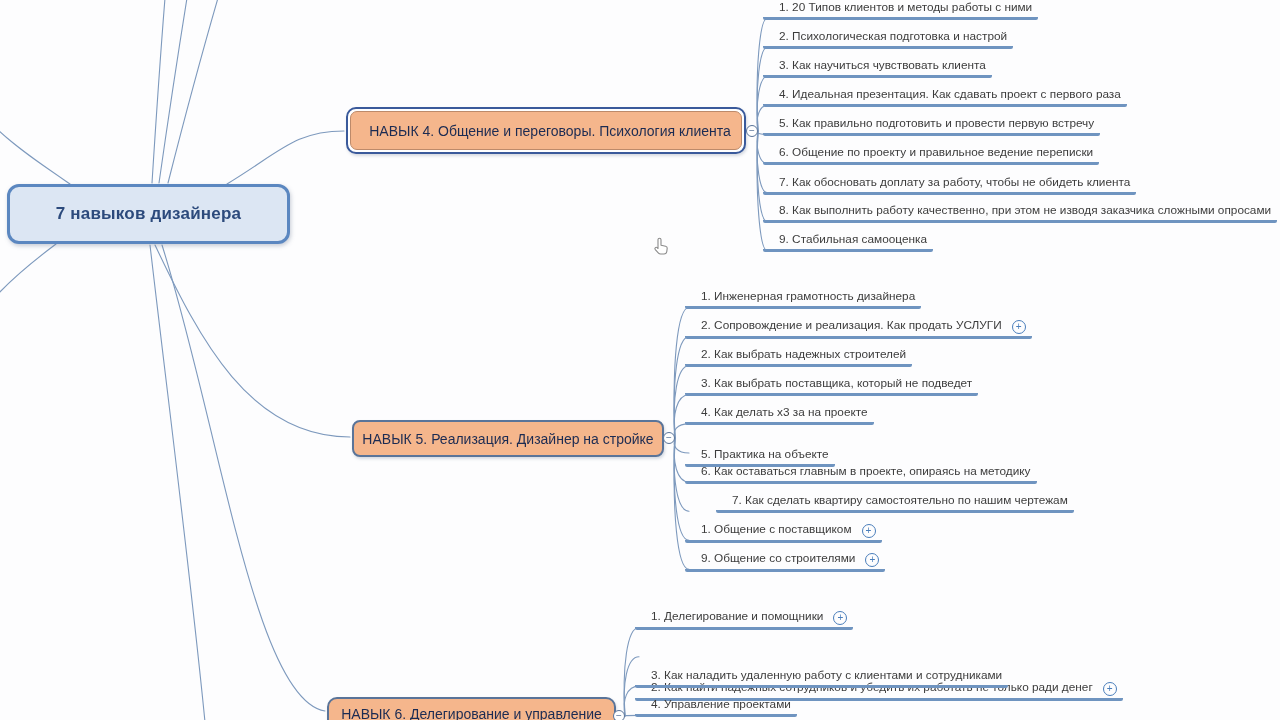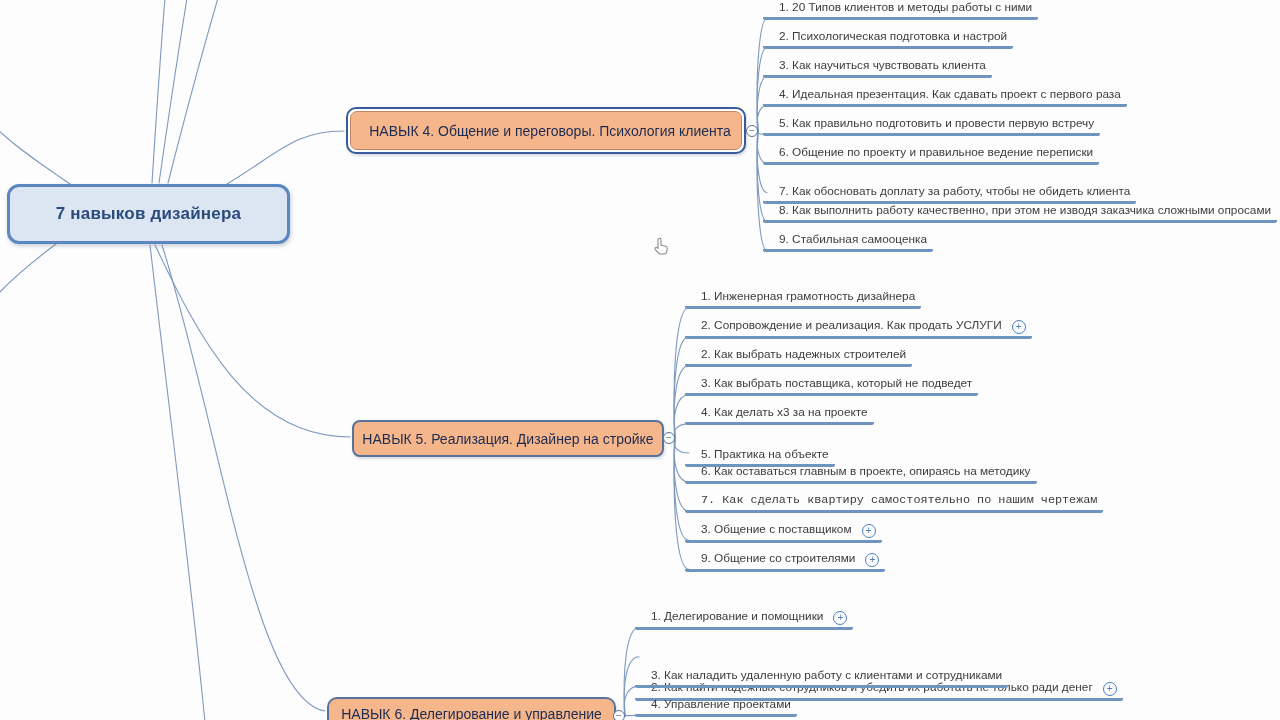--- a/index.html
+++ b/index.html
@@ -98,32 +98,32 @@
   <div class="jcircle" style="left:663px;top:432px">−</div>
   <div class="jcircle" style="left:613px;top:710px">−</div>
 
   <div id="leaves">
       <div class="leaf" style="left: 763px; top: 0px;"><span>1. 20 Типов клиентов и методы работы с ними</span></div>
       <div class="leaf" style="left: 763px; top: 29px;"><span>2. Психологическая подготовка и настрой</span></div>
       <div class="leaf" style="left: 763px; top: 58px;"><span>3. Как научиться чувствовать клиента</span></div>
       <div class="leaf" style="left: 763px; top: 87px;"><span>4. Идеальная презентация. Как сдавать проект с первого раза</span></div>
       <div class="leaf" style="left: 763px; top: 116px;"><span>5. Как правильно подготовить и провести первую встречу</span></div>
       <div class="leaf" style="left: 763px; top: 145px;"><span>6. Общение по проекту и правильное ведение переписки</span></div>
-      <div class="leaf" style="left: 763px; top: 184px;"><span>7. Как обосновать доплату за работу, чтобы не обидеть клиента</span></div>
+      <div class="leaf" style="left: 763px; top: 175px;"><span>7. Как обосновать доплату за работу, чтобы не обидеть клиента</span></div>
       <div class="leaf" style="left: 763px; top: 203px;"><span>8. Как выполнить работу качественно, при этом не изводя заказчика сложными опросами</span></div>
       <div class="leaf" style="left: 763px; top: 232px;"><span>9. Стабильная самооценка</span></div>
       <div class="leaf" style="left: 685px; top: 289px;"><span>1. Инженерная грамотность дизайнера</span></div>
       <div class="leaf" style="left: 685px; top: 318.1px;"><span>2. Сопровождение и реализация. Как продать УСЛУГИ</span><span class="plus">+</span></div>
       <div class="leaf" style="left: 685px; top: 347.2px;"><span>2. Как выбрать надежных строителей</span></div>
       <div class="leaf" style="left: 685px; top: 376.3px;"><span>3. Как выбрать поставщика, который не подведет</span></div>
       <div class="leaf" style="left: 685px; top: 405.4px;"><span>4. Как делать х3 за на проекте</span></div>
       <div class="leaf" style="left: 685px; top: 434.5px; margin-top: 12px;"><span>5. Практика на объекте</span></div>
       <div class="leaf" style="left: 685px; top: 463.6px;"><span>6. Как оставаться главным в проекте, опираясь на методику</span></div>
-      <div class="leaf" style="left: 685px; top: 492.7px; font-family: Liberation Mono, monospace;"><span>7. Как сделать квартиру самостоятельно по нашим чертежам</span></div>
-      <div class="leaf" style="left: 685px; top: 521.8px;"><span>3. Общение с поставщиком</span><span class="plus">+</span></div>
+      <div class="leaf" style="left: 716px; top: 492.7px;"><span>7. Как сделать квартиру самостоятельно по нашим чертежам</span></div>
+      <div class="leaf" style="left: 685px; top: 521.8px;"><span>1. Общение с поставщиком</span><span class="plus">+</span></div>
       <div class="leaf" style="left: 685px; top: 550.9px;"><span>9. Общение со строителями</span><span class="plus">+</span></div>
       <div class="leaf" style="left: 635px; top: 609px;"><span>1. Делегирование и помощники</span><span class="plus">+</span></div>
       <div class="leaf" style="left: 635px; top: 638.3px; margin-top: 42px;"><span>2. Как найти надежных сотрудников и убедить их работать не только ради денег</span><span class="plus">+</span></div>
       <div class="leaf" style="left: 635px; top: 667.6px;"><span>3. Как наладить удаленную работу с клиентами и сотрудниками</span></div>
       <div class="leaf" style="left: 635px; top: 696.9px;"><span>4. Управление проектами</span></div>
     </div>
 
   <div class="cursor">
     <svg width="18" height="20" viewBox="0 0 18 20">
       <path d="M6 11.5V3.8c0-.9.7-1.6 1.5-1.6S9 2.9 9 3.8v5.4l4.6 1c1 .2 1.7 1.1 1.6 2.1l-.4 3.2c-.2 1.4-1.4 2.5-2.8 2.5H8.6c-.8 0-1.6-.3-2.1-.9l-3.2-3.4c-.5-.6-.5-1.5.1-2 .5-.5 1.3-.5 1.8 0l.8.8z" fill="#ffffff" stroke="#8a8a8a" stroke-width="1.1" stroke-linejoin="round"></path>

